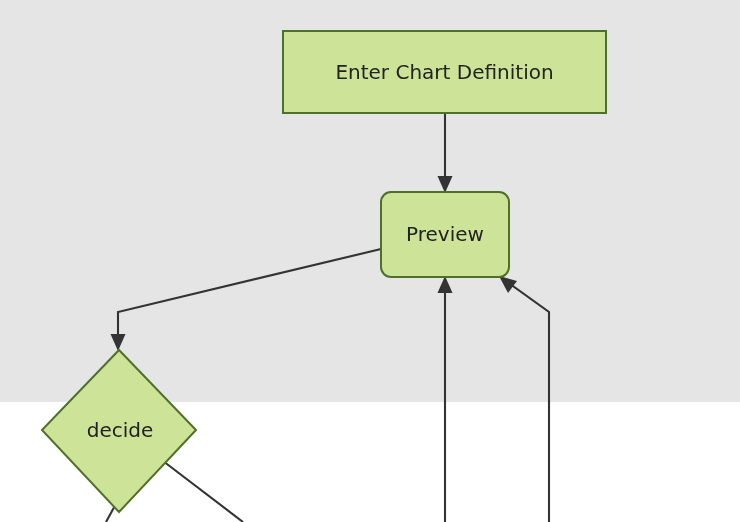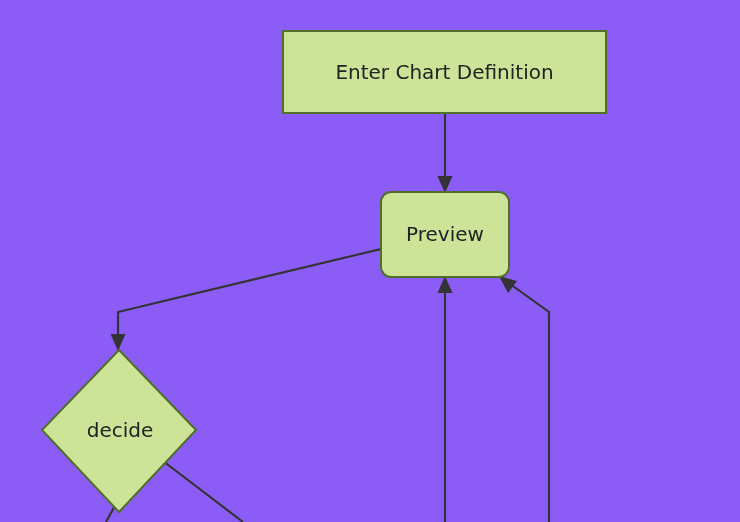--- a/index.html
+++ b/index.html
@@ -9,22 +9,22 @@
   }
   body {
     width: 740px;
     height: 522px;
     overflow: hidden;
     font-family: "DejaVu Sans", sans-serif;
   }
   #diagram-root {
     position: relative;
     width: 740px;
-    height: 522px;
-    background: #8b5cf6;
+    height: 402px;
+    background: #e5e5e5;
   }
   #flow-svg {
     position: absolute;
     left: 0;
     top: 0;
     width: 740px;
     height: 522px;
     display: block;
   }
   .node-shape {

